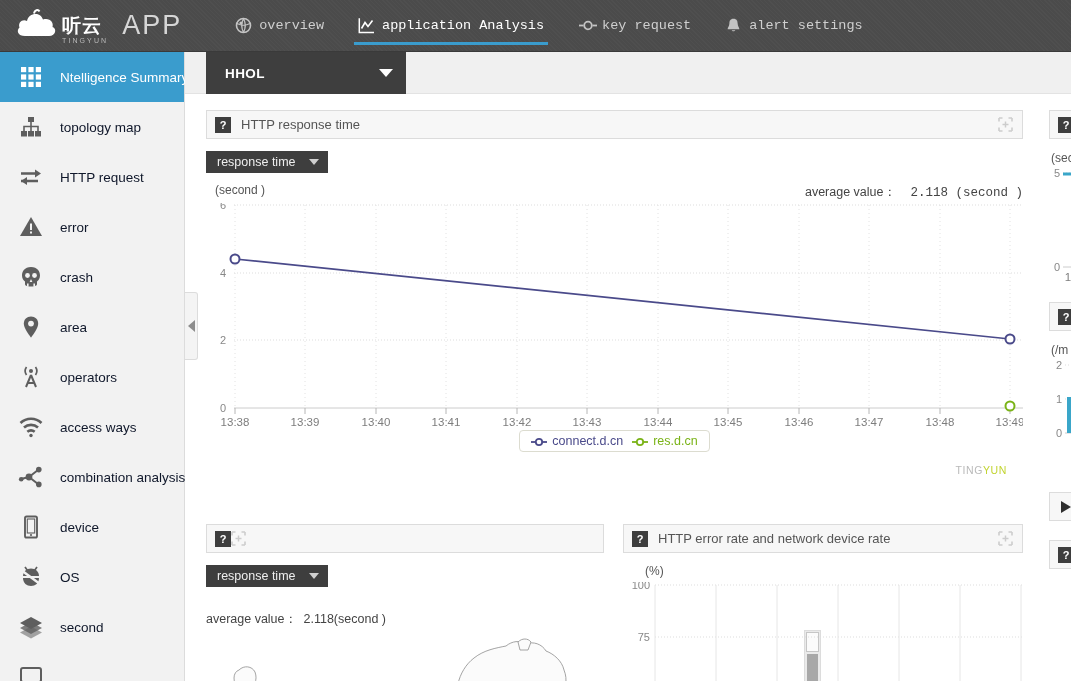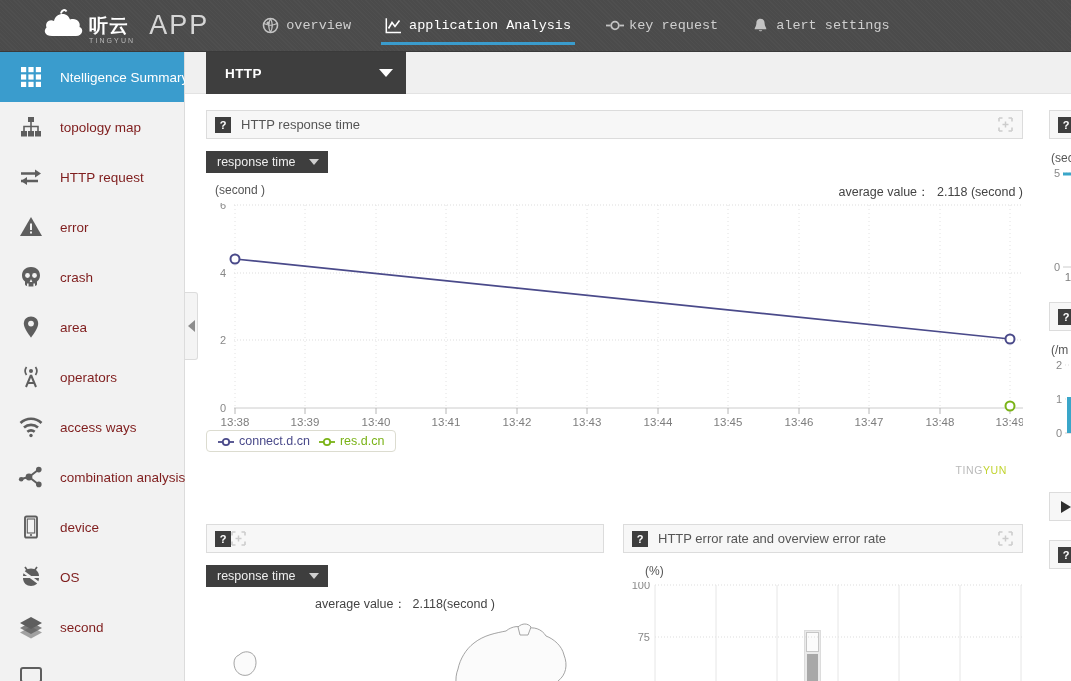--- a/index.html
+++ b/index.html
@@ -12,21 +12,20 @@
   }
 
   
   #topnav {
     position:absolute; left:0; top:0; width:1071px; height:52px;
     background:#4b4b4b;
     background-image:
       repeating-linear-gradient(45deg, rgba(255,255,255,.022) 0 1px, rgba(0,0,0,0) 1px 3px);
     display:flex; align-items:center;
     border-bottom:1px solid #3a3a3a;
-    padding-left:27px;
   }
   #logo-block { display:flex; align-items:flex-end; margin-left:14px; }
   .cloud-logo { width:44px; height:44px; position:relative; }
   #logo-cn { margin-left:4px; margin-bottom:3px; }
   #logo-cn .hz { color:#fff; font-size:19px; letter-spacing:1px; line-height:19px;
                  font-family:"DejaVu Sans", sans-serif; font-weight:bold; }
   #logo-cn .sub { color:#b9b9b9; font-size:7px; letter-spacing:2.1px; line-height:9px; margin-top:1px; }
   #app-word {
     color:#d6d6d6; font-size:27px; letter-spacing:2px; margin-left:14px;
     font-family:"Liberation Sans", sans-serif; font-weight:300;
@@ -45,21 +44,21 @@
   }
   .nav-ico { width:17px; height:17px; display:block; }
 
   
   #sidebar {
     position:absolute; left:0; top:52px; width:185px; height:629px;
     background:#f2f2f2; border-right:1px solid #dcdcdc;
   }
   .side-item {
     display:flex; align-items:center; height:50px; padding-left:18px;
-    color:#7f1d1d; font-size:13.5px; cursor:pointer; gap:16px;
+    color:#0f172a; font-size:13.5px; cursor:pointer; gap:16px;
   }
   .side-item.active { background:#3a9ccd; color:#ffffff; }
   .side-ico { width:26px; height:26px; flex:none; display:block; }
   .side-label { white-space:nowrap; }
 
   
   #content {
     position:absolute; left:185px; top:52px; width:886px; height:629px;
     background:#ffffff; overflow:hidden;
   }
@@ -376,21 +375,21 @@
     </span>
   </div>
 
 </div>
 
 <div id="content">
 
   <div id="topbar-strip"></div>
 
   <div id="app-select">
-    <span>HTTP</span>
+    <span>HHOL</span>
     <span class="caret-dn"></span>
   </div>
 
   <div id="collapse-handle">
     <span class="arr"></span>
   </div>
 
   <div style="position:absolute;left:21px;top:58px;width:817px;">
 
     <div class="panel-head">
@@ -411,21 +410,21 @@
         <span class="caret-sm"></span>
       </span>
     </div>
 
     <div style="position:relative;margin-top:10px;height:250px;">
 
       <div style="position:absolute;left:9px;top:0;" class="axis-unit">(second )</div>
 
       <div style="position:absolute;right:0;top:1px;" class="avg-text">
         <span>average value：</span>
-        <span style="margin-left:4px;">2.118 (second )</span>
+        <span style="margin-left:11px;font-family:Liberation Mono, monospace;">2.118 (second )</span>
       </div>
 
       <svg width="817" height="225" viewBox="0 0 817 225" style="position:absolute;left:0;top:20px;">
 
         <g stroke="#dddddd" stroke-dasharray="1,2" fill="none">
           <line x1="28" y1="2" x2="817" y2="2"></line>
           <line x1="28" y1="70" x2="817" y2="70"></line>
           <line x1="28" y1="137" x2="817" y2="137"></line>
         </g>
         <line x1="28" y1="205" x2="817" y2="205" stroke="#cccccc"></line>
@@ -481,21 +480,21 @@
           <text class="xtick" x="452" y="223" text-anchor="middle">13:44</text>
           <text class="xtick" x="522" y="223" text-anchor="middle">13:45</text>
           <text class="xtick" x="593" y="223" text-anchor="middle">13:46</text>
           <text class="xtick" x="663" y="223" text-anchor="middle">13:47</text>
           <text class="xtick" x="734" y="223" text-anchor="middle">13:48</text>
           <text class="xtick" x="804" y="223" text-anchor="middle">13:49</text>
         </g>
       </svg>
     </div>
 
-    <div style="text-align:left;margin-top:-3px;">
+    <div style="text-align:center;margin-top:-3px;">
       <span class="legend-box">
         <span class="legend-entry">
           <span class="lg-sym">
             <svg viewBox="0 0 16 10" width="16" height="10">
               <line x1="0" y1="5" x2="16" y2="5" stroke="#4a4a8a" stroke-width="1.8"></line>
               <circle cx="8" cy="5" r="3.2" fill="#ffffff" stroke="#4a4a8a" stroke-width="1.8"></circle>
             </svg>
           </span>
           <span style="color:#4a4a8a;">connect.d.cn</span>
         </span>
@@ -529,21 +528,21 @@
       </span>
     </div>
 
     <div style="margin-top:12px;">
       <span class="metric-select">
         <span>response time</span>
         <span class="caret-sm"></span>
       </span>
     </div>
 
-    <div style="text-align:center;margin-top:9px;" class="avg-text">
+    <div style="text-align:left;margin-top:24px;" class="avg-text">
       <span>average value：</span>
       <span style="margin-left:3px;">2.118(second )</span>
     </div>
 
     <div style="position:relative;height:120px;">
       <svg width="398" height="120" viewBox="0 0 398 120" style="position:absolute;left:0;top:4px;">
         <g fill="#fbfbfb" stroke="#9a9a9a" stroke-width="0.9">
           <path d="M300 14 C306 9 314 8 320 12 C327 9 336 12 340 19 C348 22 356 29 358 38
                    C362 48 360 58 352 64 C348 74 340 82 330 86 C322 94 312 100 302 104
                    C292 108 282 110 274 106 C264 102 258 94 256 84 C250 74 248 62 252 52
@@ -560,21 +559,21 @@
 
   <div id="map-scroll">
     <div class="thumb"></div>
     <div class="track"></div>
   </div>
 
   <div style="position:absolute;left:438px;top:472px;width:400px;">
 
     <div class="panel-head">
       <span class="qmark">?</span>
-      <span class="panel-title">HTTP error rate and overview error rate</span>
+      <span class="panel-title">HTTP error rate and network device rate</span>
       <span class="expand-ico">
         <svg viewBox="0 0 15 15" width="15" height="15">
           <path d="M1 1 L4.5 1 M1 1 L1 4.5 M14 1 L10.5 1 M14 1 L14 4.5
                    M1 14 L4.5 14 M1 14 L1 10.5 M14 14 L10.5 14 M14 14 L14 10.5" stroke="#9a9a9a" stroke-width="1.6" fill="none"></path>
           <path d="M7.5 4.5 L7.5 10.5 M4.5 7.5 L10.5 7.5" stroke="#9a9a9a" stroke-width="1.5" fill="none"></path>
         </svg>
       </span>
     </div>
 
     <div style="position:relative;height:130px;margin-top:11px;">

